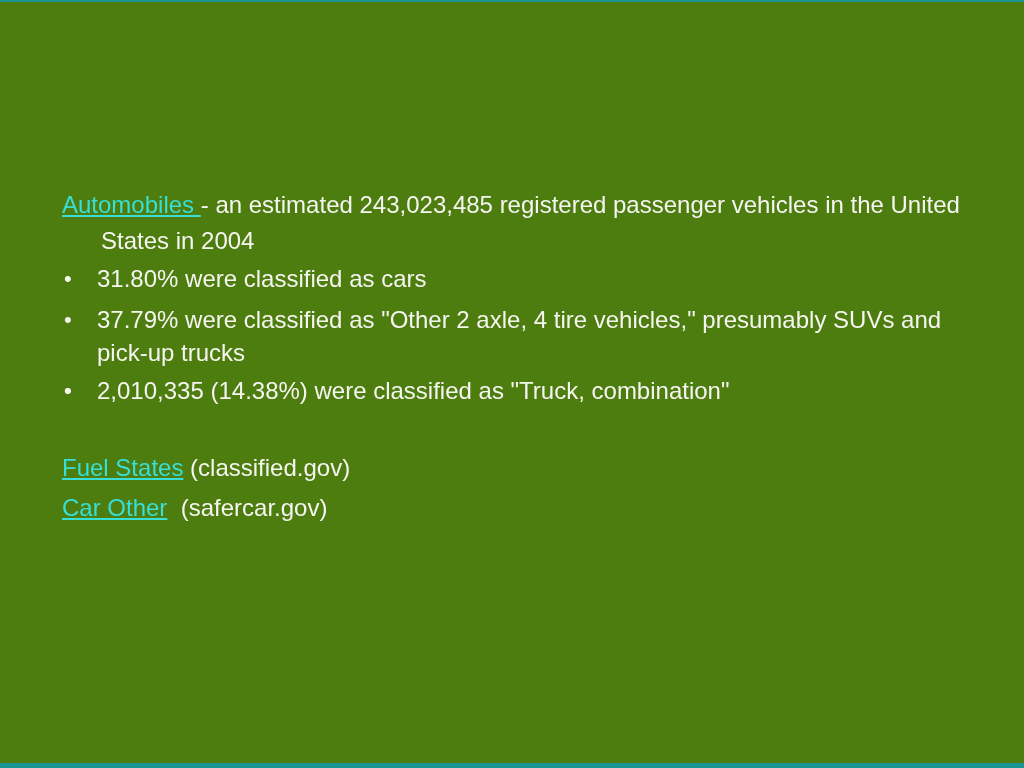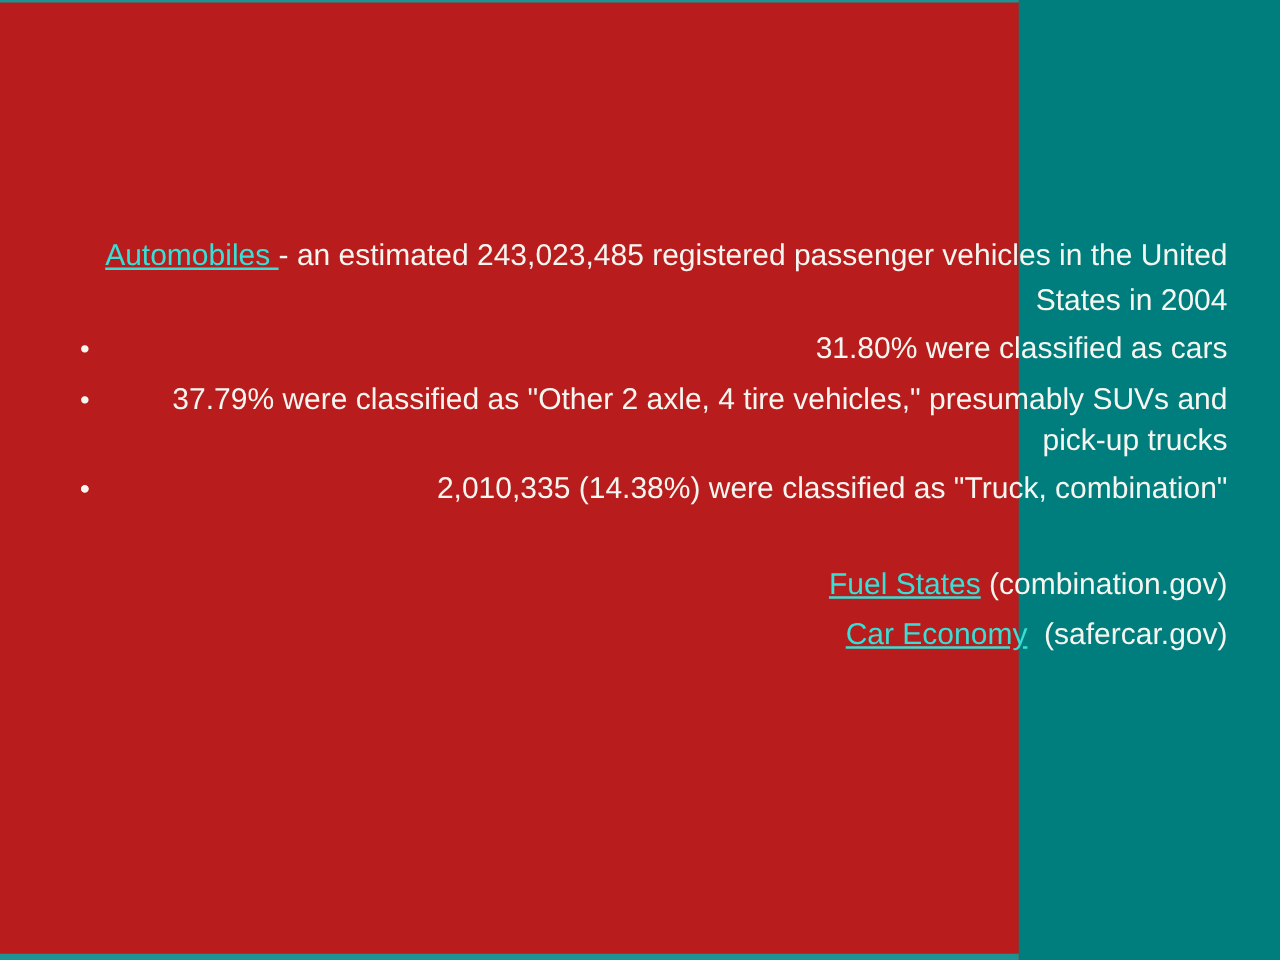--- a/index.html
+++ b/index.html
@@ -8,24 +8,23 @@
     width: 1024px;
     height: 768px;
     overflow: hidden;
   }
   body {
     background: #007d7d;
     font-family: "Liberation Sans", sans-serif;
   }
   .slide {
     position: relative;
-    width: 815px;
+    width: 1024px;
     height: 768px;
-    background: #b91c1c;
-    text-align: right;
+    background: #4d7c0f;
   }
   .edge-strip {
     position: absolute;
     left: 0;
     width: 100%;
     background: #1d9494;
   }
   .edge-strip.top { top: 0; height: 2px; }
   .edge-strip.bottom { bottom: 0; height: 5px; }
 
@@ -97,20 +96,20 @@
 
     <div class="bullet bullet-3">
       <span class="marker">•</span>
     </div>
 
     <div class="bullet bullet-4">
       <span class="marker">•</span><span>2,010,335 (14.38%) were classified as "Truck, combination"</span>
     </div>
 
 
-    <p class="link-line-1"><a class="slide-link">Fuel States</a><span> (combination.gov)</span></p>
+    <p class="link-line-1"><a class="slide-link">Fuel States</a><span> (classified.gov)</span></p>
 
-    <p class="link-line-2"><a class="slide-link">Car Economy</a><span>&nbsp; (safercar.gov)</span></p>
+    <p class="link-line-2"><a class="slide-link">Car Other</a><span>&nbsp; (safercar.gov)</span></p>
 
   </div>
 
   <div class="edge-strip bottom"></div>
 </div>
 
 </body></html>

